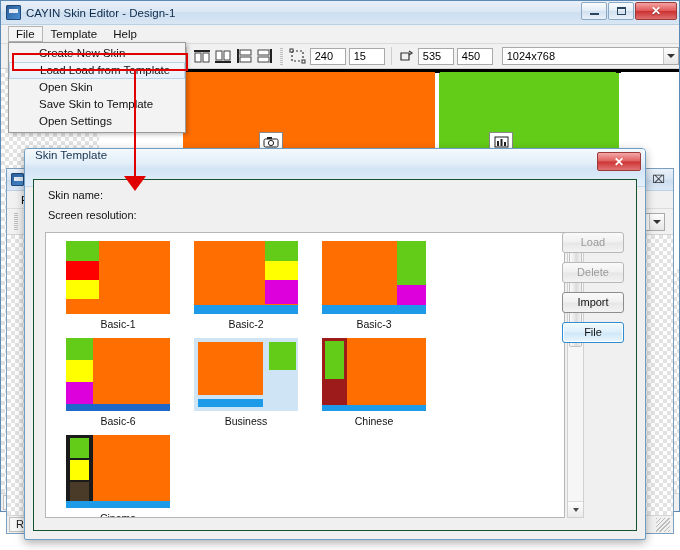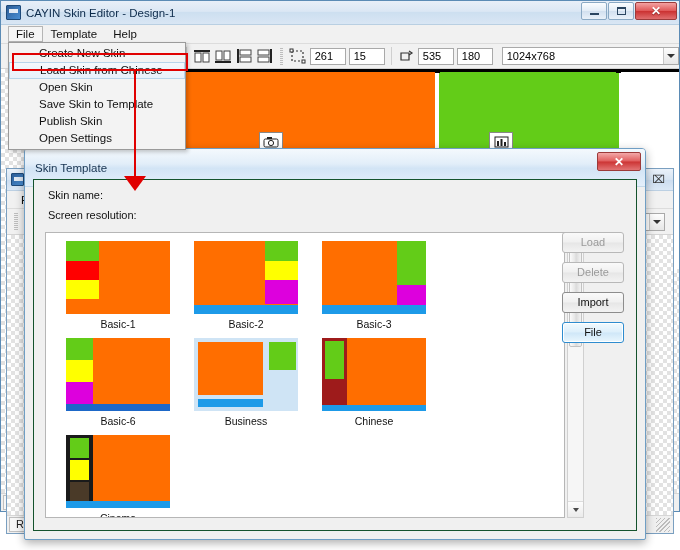--- a/index.html
+++ b/index.html
@@ -187,21 +187,21 @@
     border:1px solid #6f9ec4;
     border-radius:4px 4px 2px 2px;
     z-index: 30;
     box-shadow: 0 3px 10px rgba(0,0,0,.32);
   }
   .dlg-titlebar {
     height:38px;
     background: linear-gradient(to bottom,#f4f9fd 0%,#e2eef9 40%,#d2e4f5 52%,#e4effb 100%);
     border-bottom:1px solid #c5d9ea;
     border-radius:3px 3px 0 0;
-    display:flex; align-items:center; padding-left:10px; position:relative;
+    display:flex; padding-left:10px; position:relative;
   }
   .dlg-title { font-size:11.5px; color:#16324f; }
   .dlg-close {
     position:absolute; right:4px; top:3px; width:44px; height:19px;
     border:1px solid #9c3a3a; border-radius:2px;
     background: linear-gradient(to bottom,#f3a8a8,#e05e5e 48%,#cc3434 52%,#e27373);
     display:flex; align-items:center; justify-content:center;
     color:#fff; font-size:12px; font-weight:bold;
   }
   .dlg-body {
@@ -342,31 +342,31 @@
           </svg>
       </div>
       <div class="tb-grip"></div>
       <div class="tb-icon">
         <svg width="17" height="16" viewBox="0 0 17 16">
             <rect x="3" y="3" width="11" height="10" fill="none" stroke="#333" stroke-width="1.2" stroke-dasharray="2 2"></rect>
             <rect x="1" y="1" width="3" height="3" fill="#fff" stroke="#333"></rect>
             <rect x="13" y="12" width="3" height="3" fill="#fff" stroke="#333"></rect>
           </svg>
       </div>
-      <div class="tb-field">261</div>
+      <div class="tb-field">240</div>
       <div class="tb-field">15</div>
       <div class="tb-sep"></div>
       <div class="tb-icon">
         <svg width="16" height="15" viewBox="0 0 16 15">
             <path d="M3 4 h8 v7 h-8 z" fill="none" stroke="#333" stroke-width="1.2"></path>
             <path d="M11 2 l3 2 -3 2" fill="none" stroke="#333" stroke-width="1.2"></path>
           </svg>
       </div>
       <div class="tb-field">535</div>
-      <div class="tb-field">180</div>
+      <div class="tb-field">450</div>
       <div class="tb-combo">
         <span>1024x768</span>
         <span class="combo-arrow">
             <span class="tri-down"></span>
           </span>
       </div>
     </div>
 
     <div class="canvas-area">
       <div class="design-surface">
@@ -545,24 +545,23 @@
           <div class="dlg-btn">Load</div>
           <div class="dlg-btn">Delete</div>
           <div class="dlg-btn enabled">Import</div>
           <div class="dlg-btn default">File</div>
         </div>
     </div>
   </div>
 
   <div class="dropdown" id="file-dropdown">
       <div class="menu-item">Create New Skin</div>
-      <div class="menu-item highlight">Load Skin from Chinese</div>
+      <div class="menu-item highlight">Load Load from Template</div>
       <div class="menu-item">Open Skin</div>
       <div class="menu-item">Save Skin to Template</div>
-      <div class="menu-item">Publish Skin</div>
       <div class="menu-item">Open Settings</div>
     </div>
 
   <div class="anno-box" style="left:12px; top:53px; width:176px; height:18px;"></div>
   <div class="anno-line" style="left:134px; top:71px; width:2px; height:106px;"></div>
   <div class="anno-arrow" style="left:124px; top:176px;"></div>
 
 </div>
 
 </body></html>

